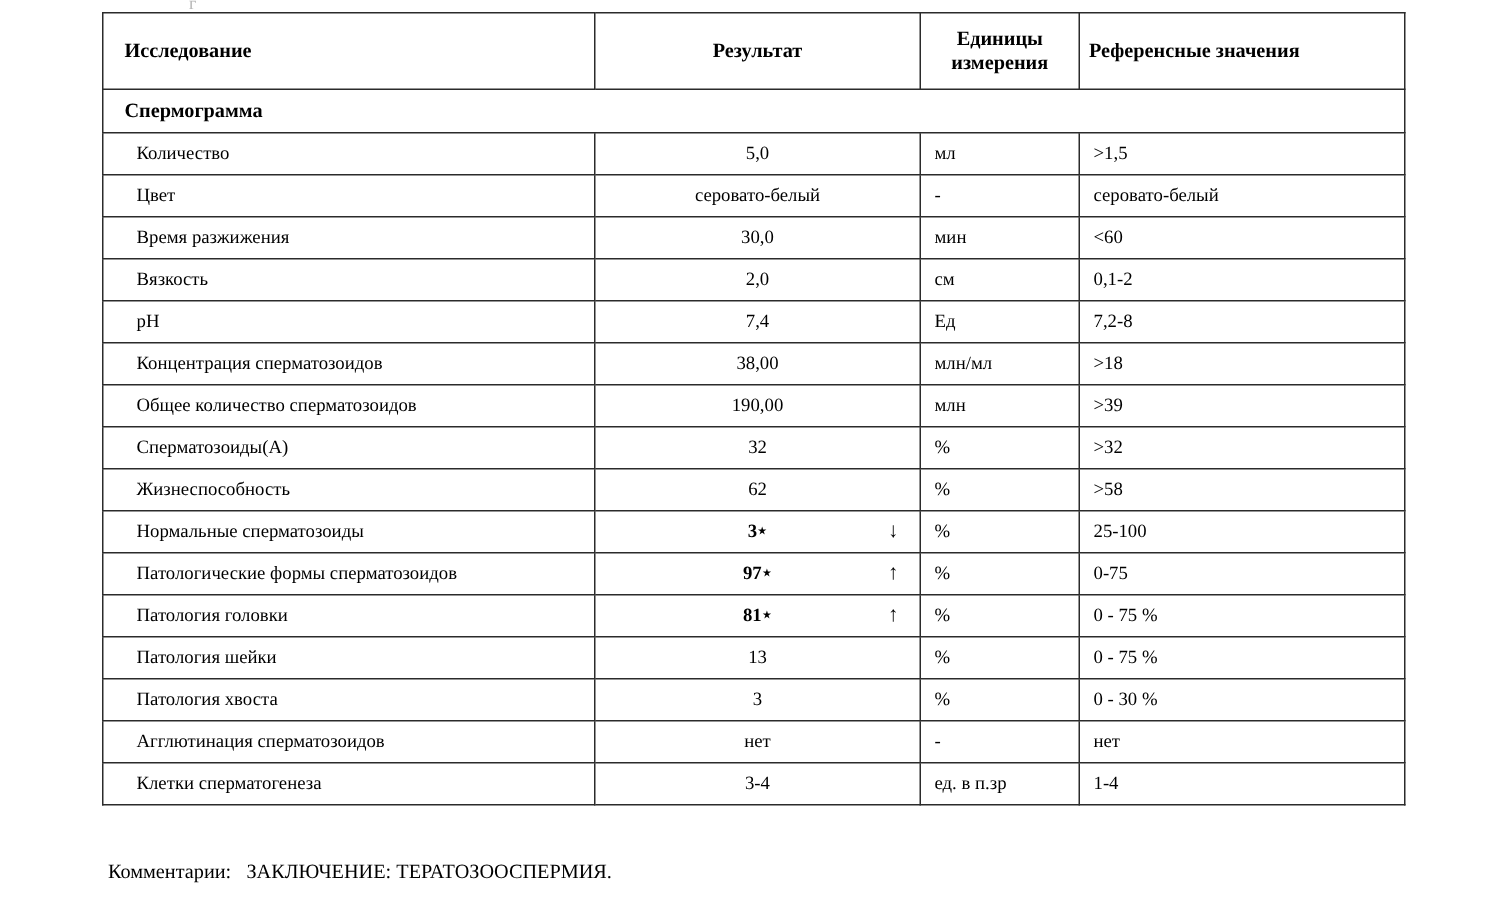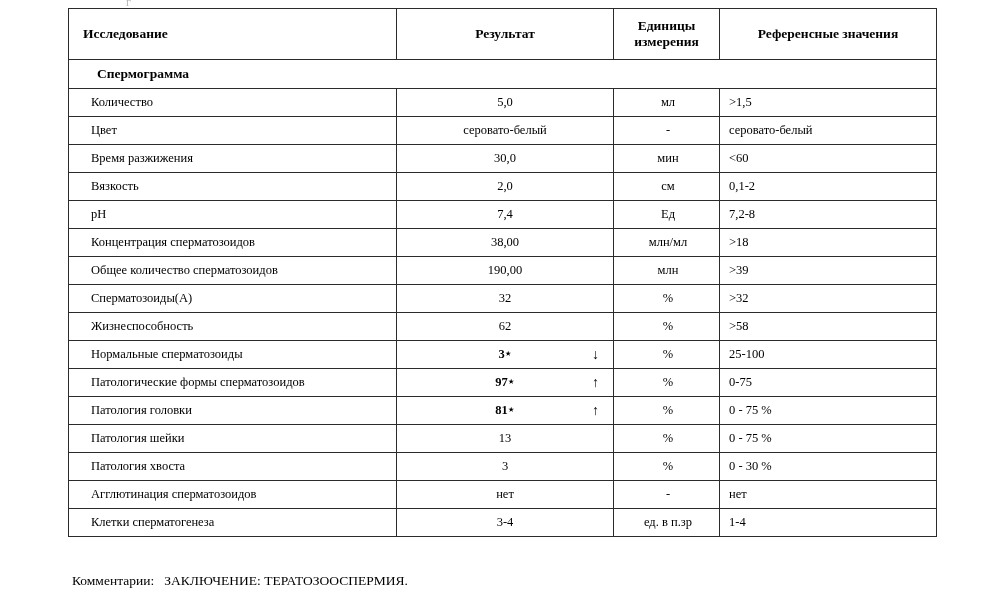--- a/index.html
+++ b/index.html
@@ -61,28 +61,28 @@
   .hdr th {
     font-weight: bold;
     font-size: 13.5px;
     height: 46px;
     line-height: 16px;
     padding: 2px 6px;
   }
   .hdr th.h-study { text-align: left; padding-left: 14px; }
   .hdr th.h-result,
   .hdr th.h-units { text-align: center; }
-  .hdr th.h-ref   { text-align: center; margin-top: 43px; }
+  .hdr th.h-ref   { text-align: left; margin-top: 43px; }
 
   
   .section-row td {
     font-weight: bold;
     font-size: 13.5px;
     text-align: left;
-    padding: 3px 6px 4px 28px;
+    padding: 3px 6px 4px 14px;
     height: 21px;
   }
 
   
   .data-row td {
     height: 25px;
     font-size: 12.5px;
     padding: 1px 6px;
   }
   .cell-study {
@@ -97,21 +97,21 @@
     padding-right: 10px !important;
     line-height: 15.5px;
     padding-top: 4px !important;
     padding-bottom: 4px !important;
   }
   .cell-result {
     text-align: center;
     position: relative;
   }
   .cell-units {
-    text-align: center;
+    text-align: left;
     padding-left: 9px !important;
     margin-top: 29px;
   }
   .cell-ref {
     text-align: left;
     padding-left: 9px !important;
   }
 
   
   .result-flagged {

